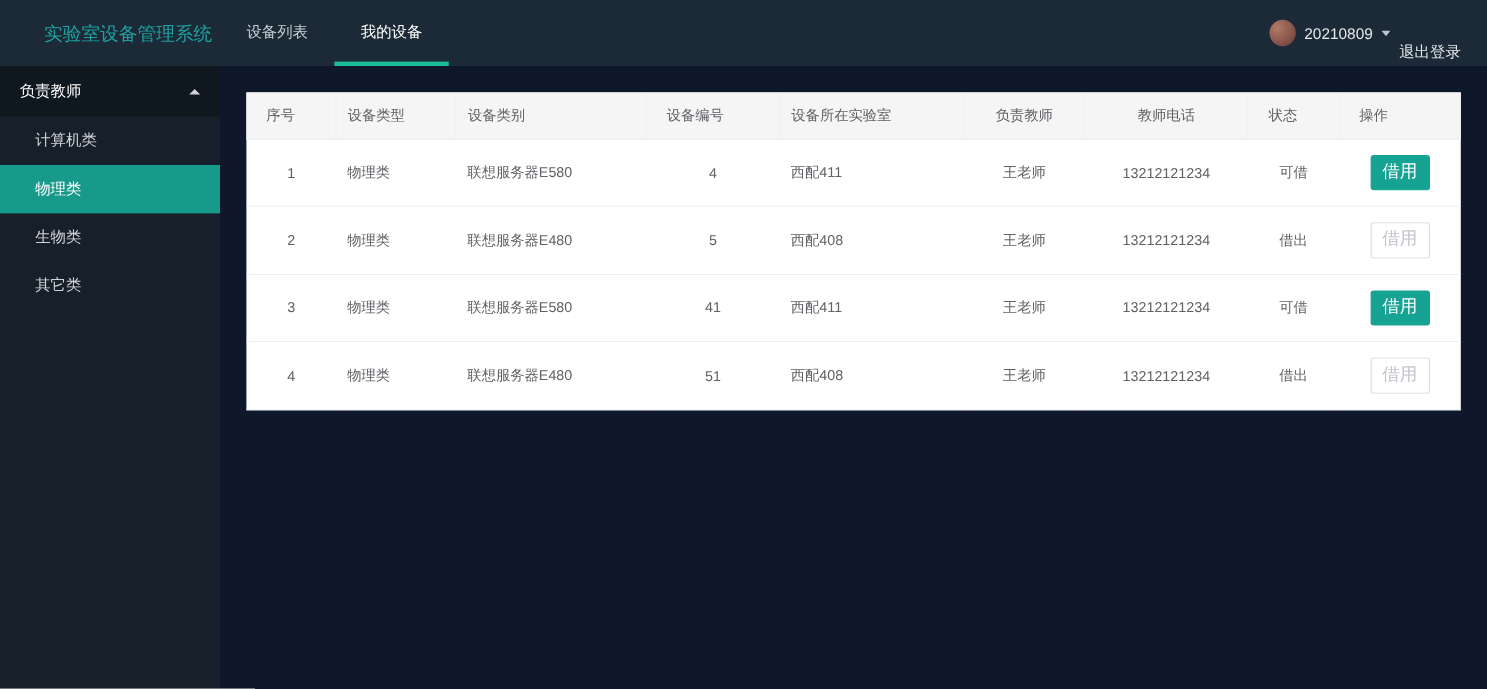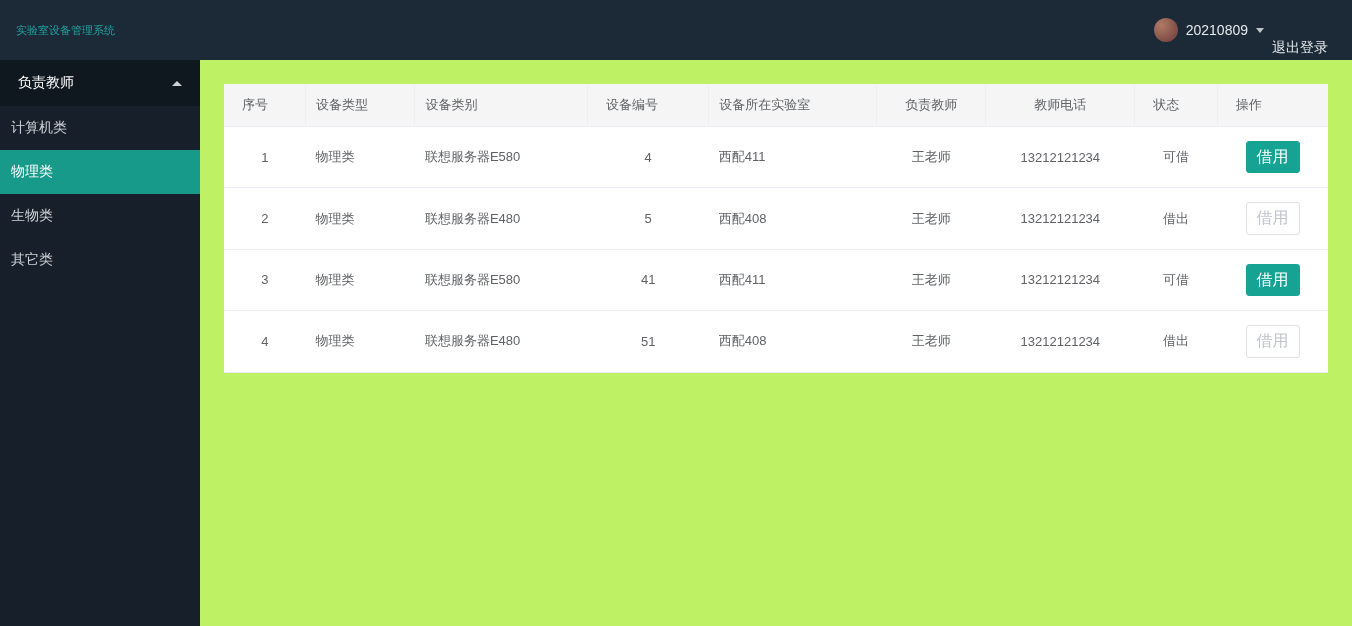--- a/index.html
+++ b/index.html
@@ -14,22 +14,22 @@
     .header {
       height: 60px;
       background: #1b2a36;
       display: flex;
       align-items: center;
       color: #fff;
       position: relative;
     }
     .brand {
       color: #20a0a0;
-      font-size: 11px;
-      padding: 0 16px;
+      font-size: 17px;
+      padding: 0 40px;
       width: 200px;
       white-space: nowrap;
     }
     .top-tabs {
       display: flex;
       height: 100%;
       align-items: stretch;
     }
     .top-tab {
       padding: 0 24px;
@@ -94,34 +94,34 @@
       justify-content: space-between;
       cursor: pointer;
     }
     .arrow-up {
       width: 0; height: 0;
       border-left: 5px solid transparent;
       border-right: 5px solid transparent;
       border-bottom: 5px solid #cfd3d7;
     }
     .side-item {
-      padding: 13px 11px;
+      padding: 13px 32px;
       font-size: 14px;
       cursor: pointer;
       color: #cfd3d7;
     }
     .side-item.active {
       background: #189a8a;
       color: #fff;
     }
 
     .main {
       flex: 1;
       padding: 24px;
-      background: #bef264;
+      background: #0f172a;
       overflow: auto;
     }
 
     table {
       width: 100%;
       border-collapse: collapse;
       background: #fff;
       font-size: 13px;
       color: #606266;
     }
@@ -163,20 +163,24 @@
       border: 1px solid #dcdfe6;
       color: #c0c4cc;
       cursor: not-allowed;
     }
   </style>
 </head>
 <body>
 
 <div class="header">
   <div class="brand">实验室设备管理系统</div>
+  <div class="top-tabs">
+      <div class="top-tab">设备列表</div>
+      <div class="top-tab active">我的设备</div>
+    </div>
   <div class="header-right">
     <div class="user-chip">
       <span class="avatar"></span>
       <span>20210809</span>
       <span class="caret-down"></span>
     </div>
     <div class="logout">退出登录</div>
   </div>
 </div>
 

